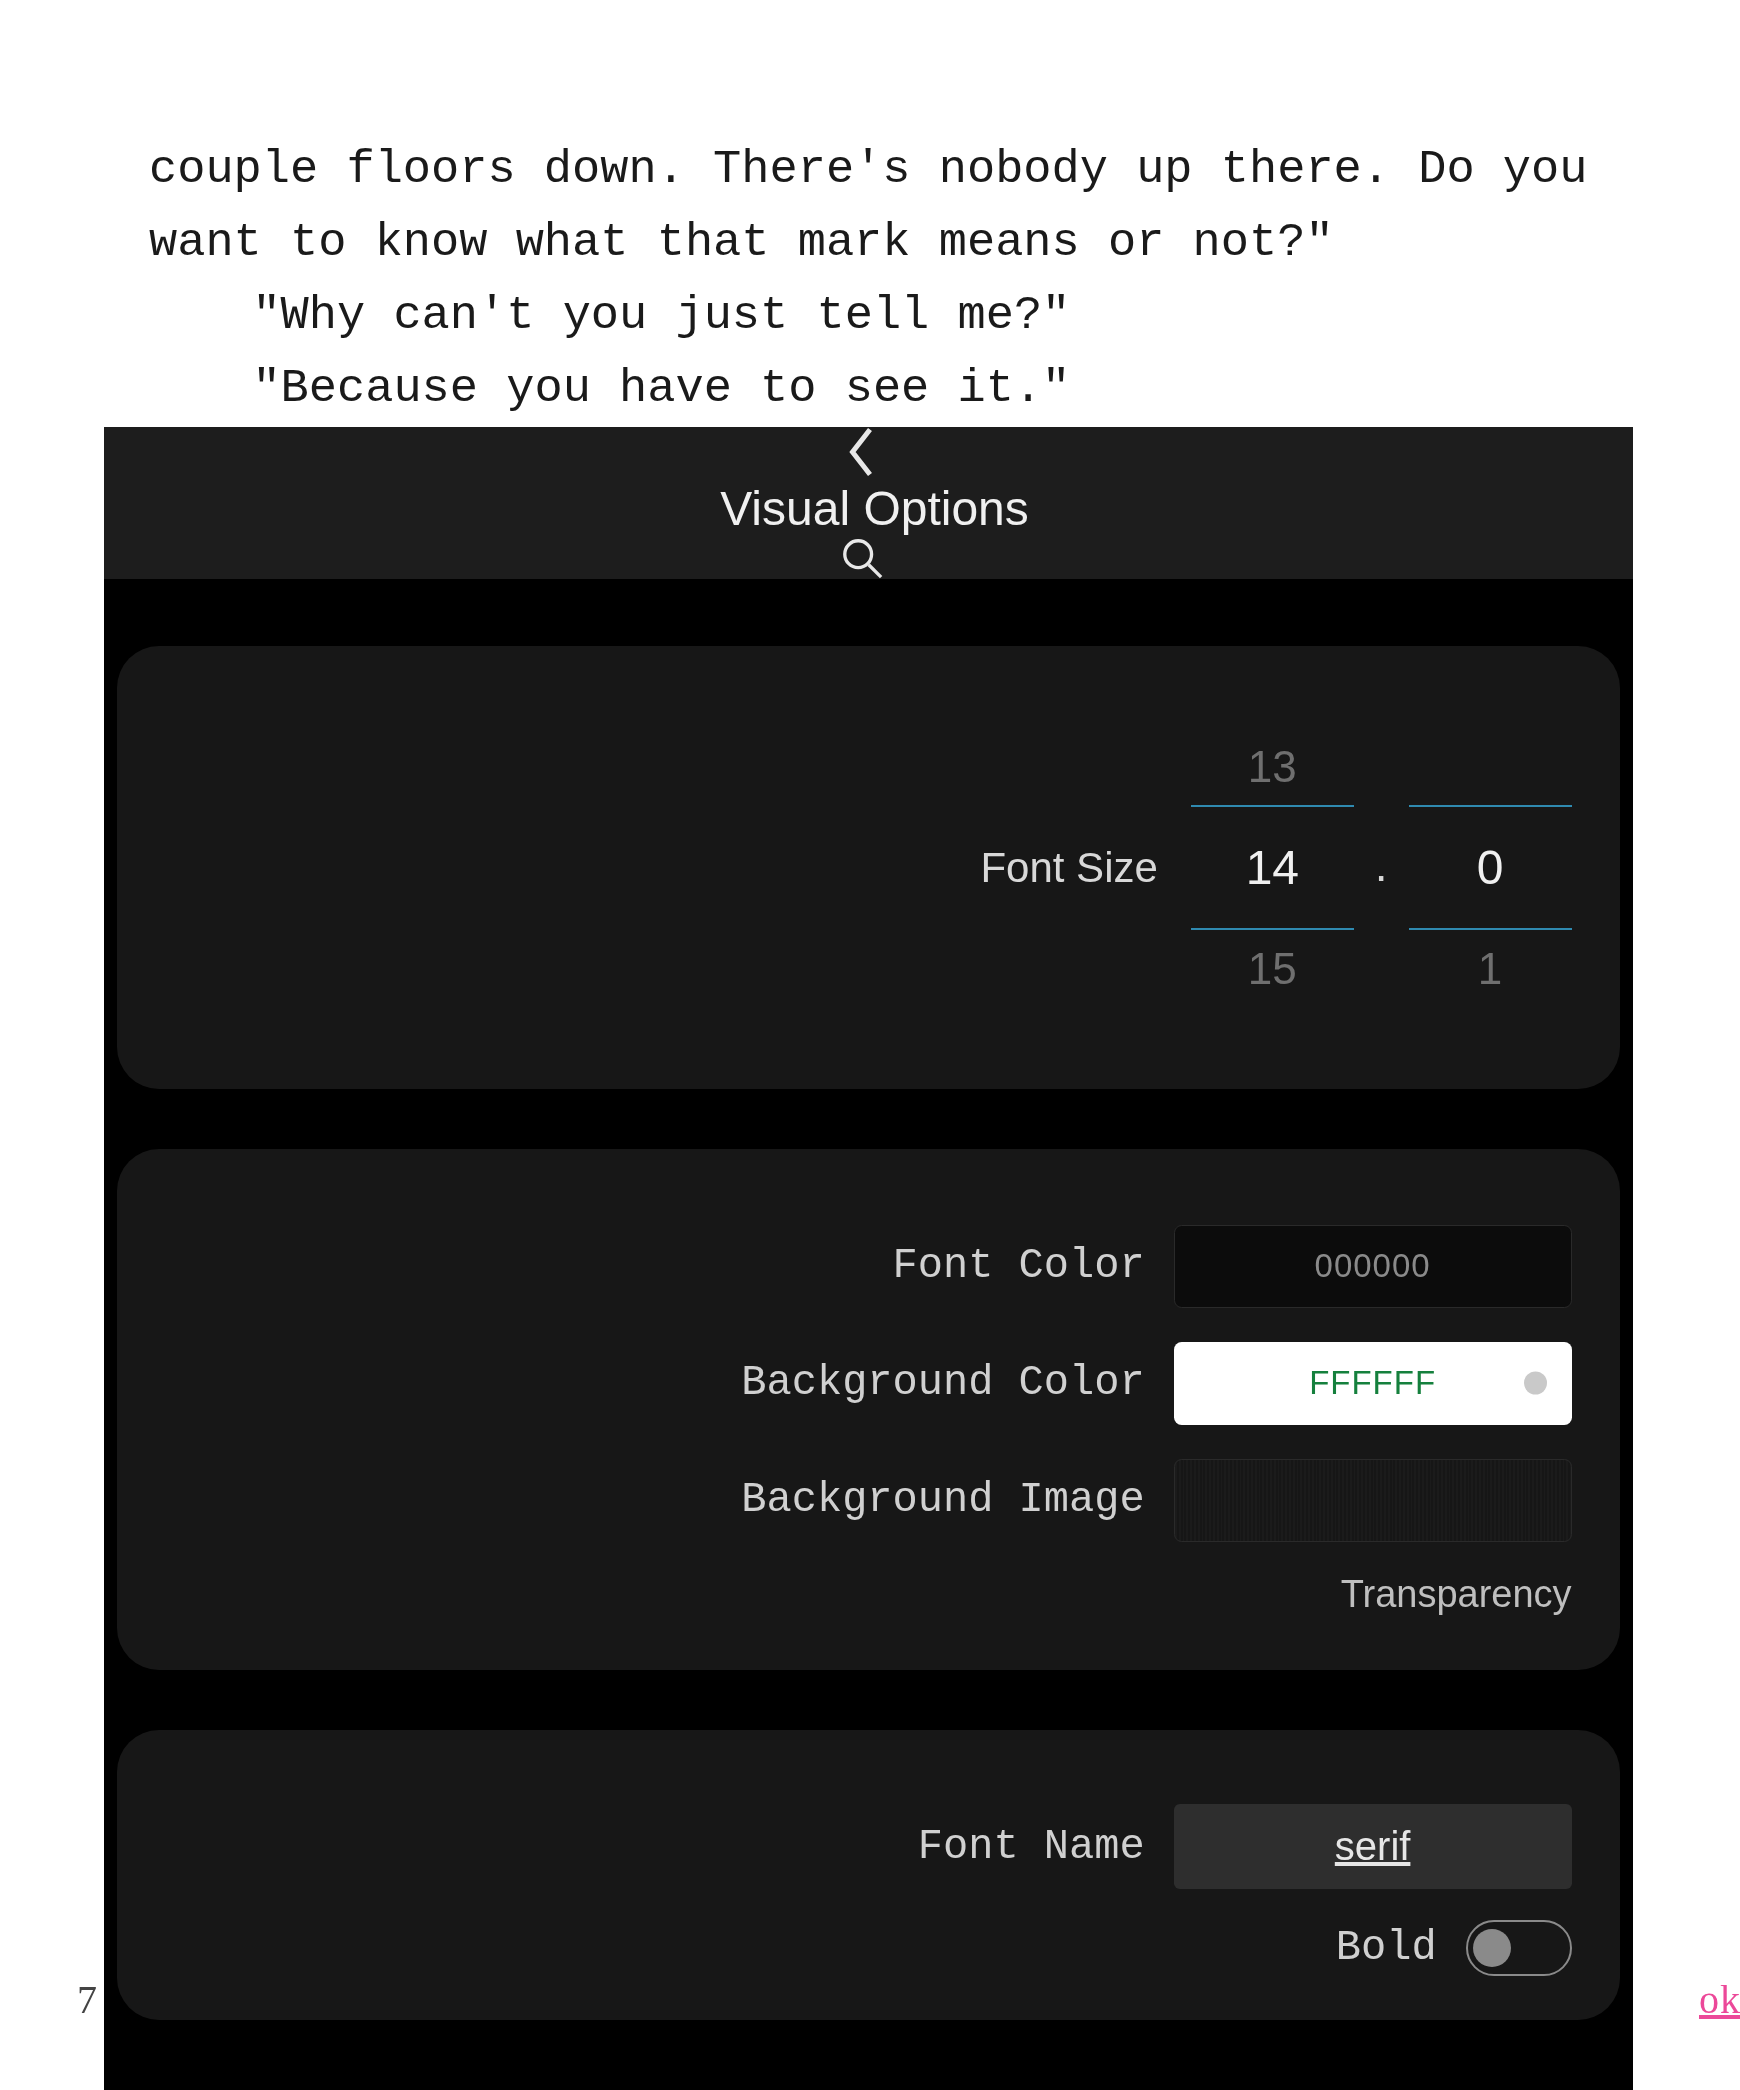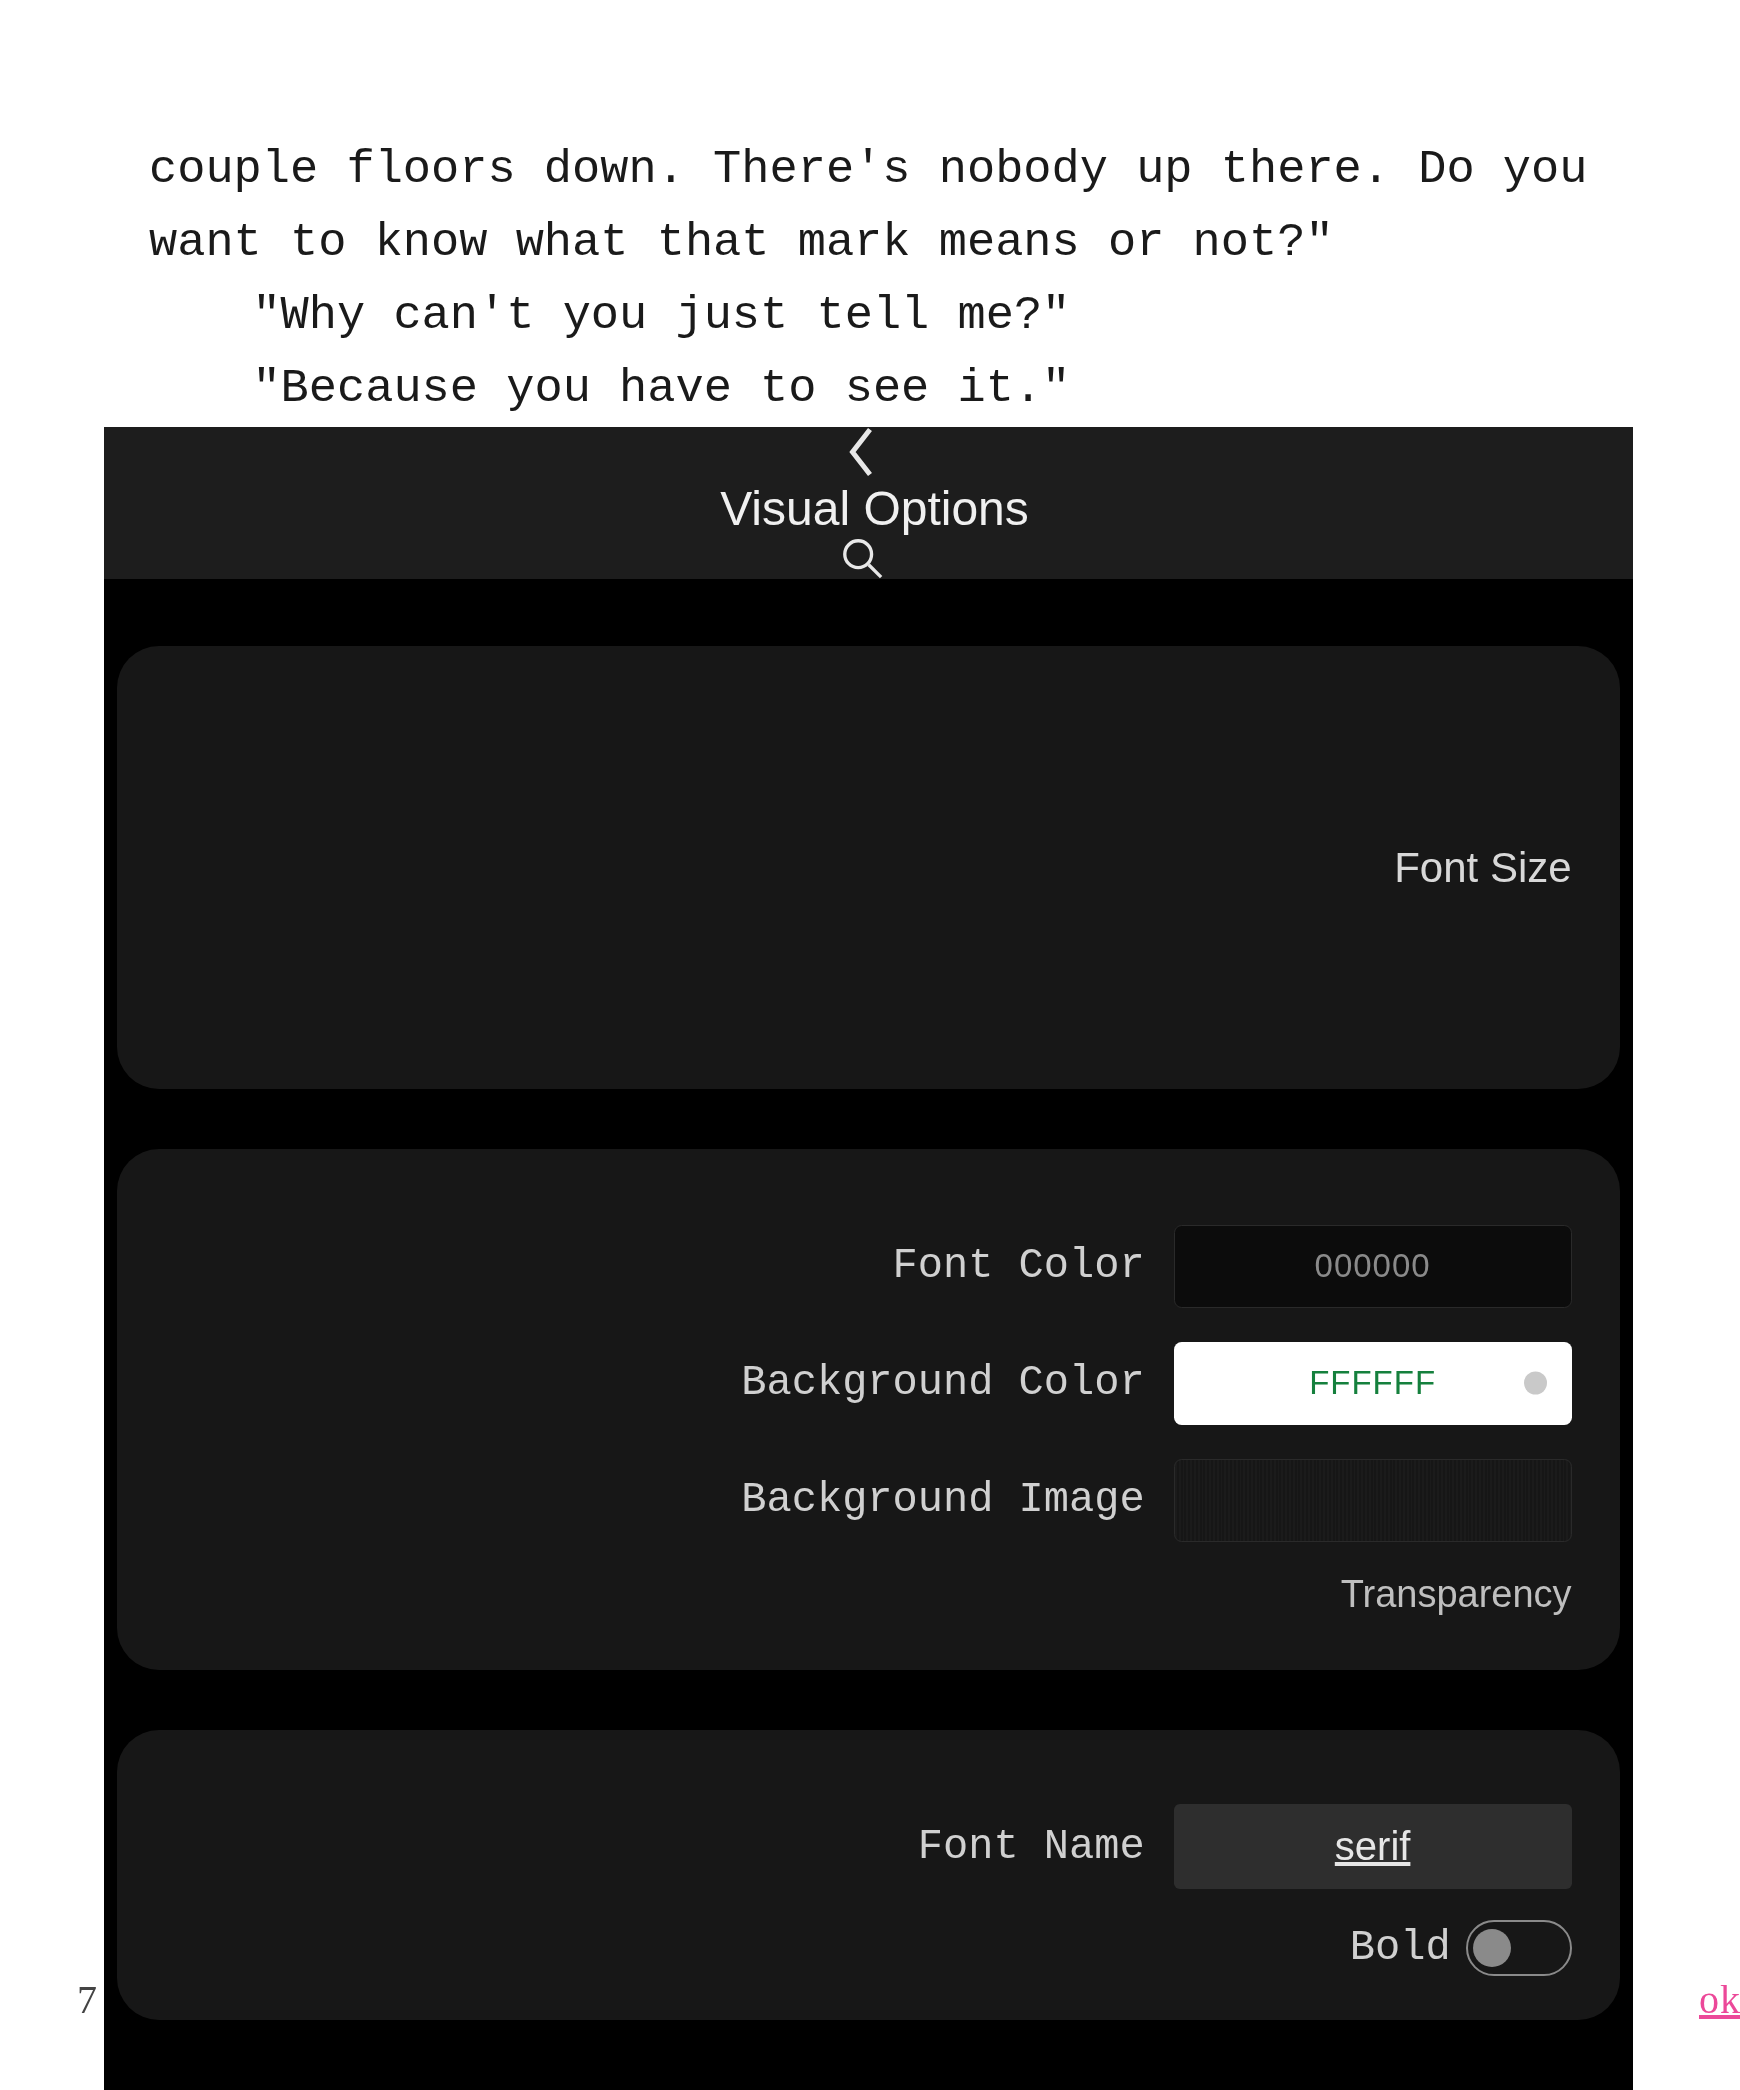--- a/index.html
+++ b/index.html
@@ -206,21 +206,21 @@
   
   .field{
     width:398px;height:85px;
     background:var(--field-bg);
     border-radius:5.8px;
     display:flex;align-items:center;justify-content:center;
     font-size:40px;color:#e6e6e6;text-decoration:underline;
   }
   .toggle-row{
     display:flex;align-items:center;justify-content:flex-end;
-    gap:15px;
+    gap:29px;
   }
   .toggle-row .opt-label{font-size:42px;}
   .toggle{
     width:106px;height:56px;border-radius:29px;
     border:2.9px solid #8a8a8a;
     background:transparent;
     position:relative;
     box-sizing:border-box;
   }
   .toggle::after{
@@ -262,20 +262,33 @@
           </svg>
       </span>
     </div>
   </div>
 
   <div class="cards">
 
     <div class="card">
       <div class="fs-row">
         <div class="fs-label">Font Size</div>
+        <div class="spinner-group">
+          <div class="spinner">
+            <div class="ghost">13</div>
+            <div class="value">14</div>
+            <div class="ghost">15</div>
+          </div>
+          <div class="spinner-dot">.</div>
+          <div class="spinner">
+            <div class="ghost"></div>
+            <div class="value">0</div>
+            <div class="ghost">1</div>
+          </div>
+        </div>
       </div>
     </div>
 
     <div class="card">
       <div class="opt-row">
         <div class="opt-label">Font Color</div>
         <div class="swatch dark">
           <span>000000</span>
         </div>
       </div>

